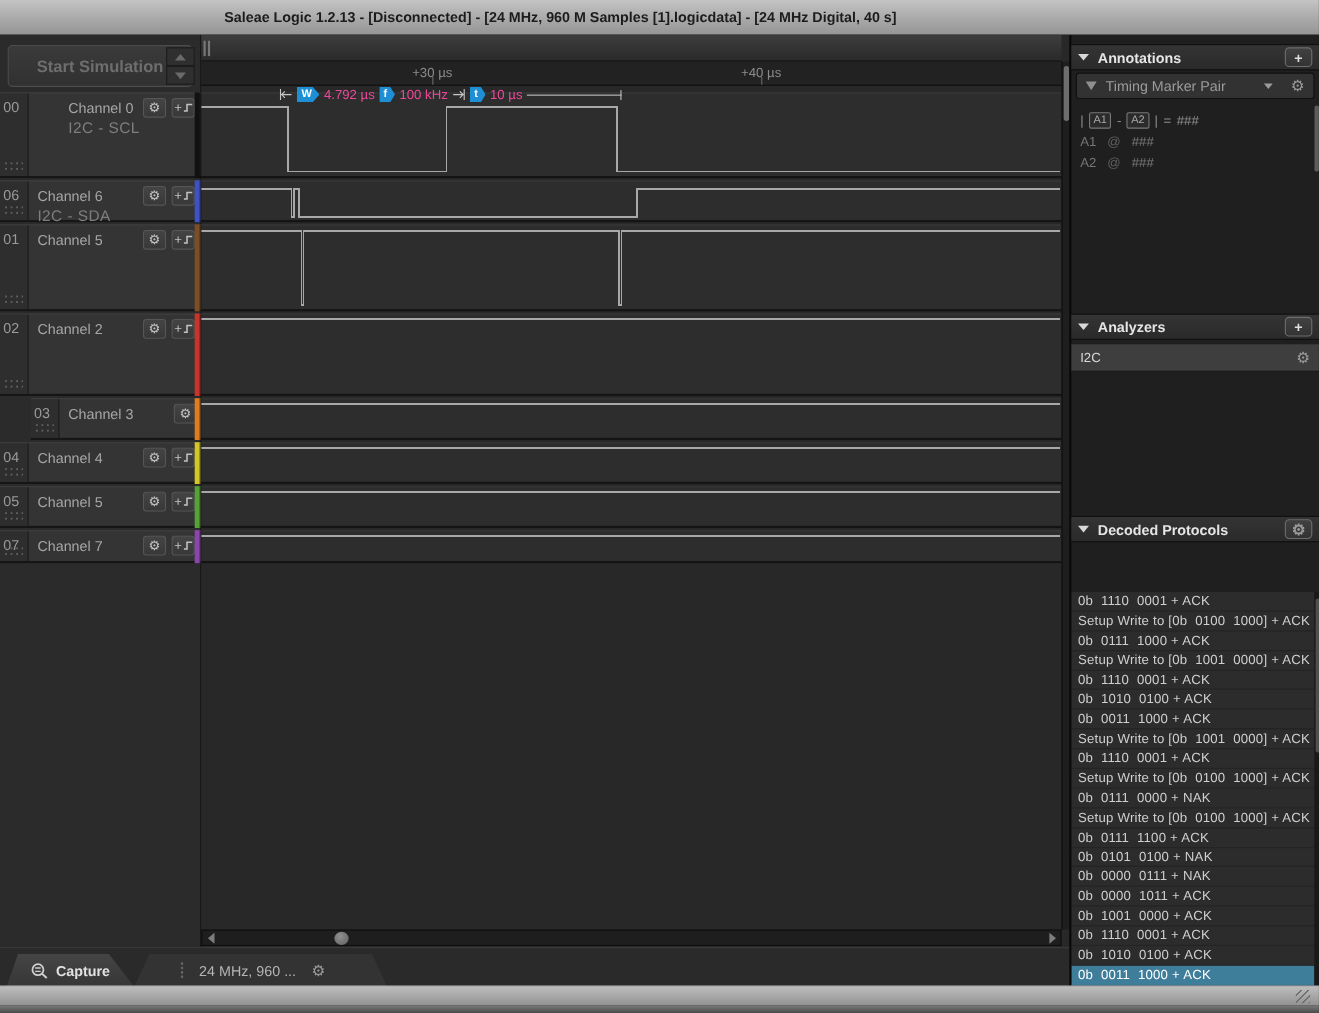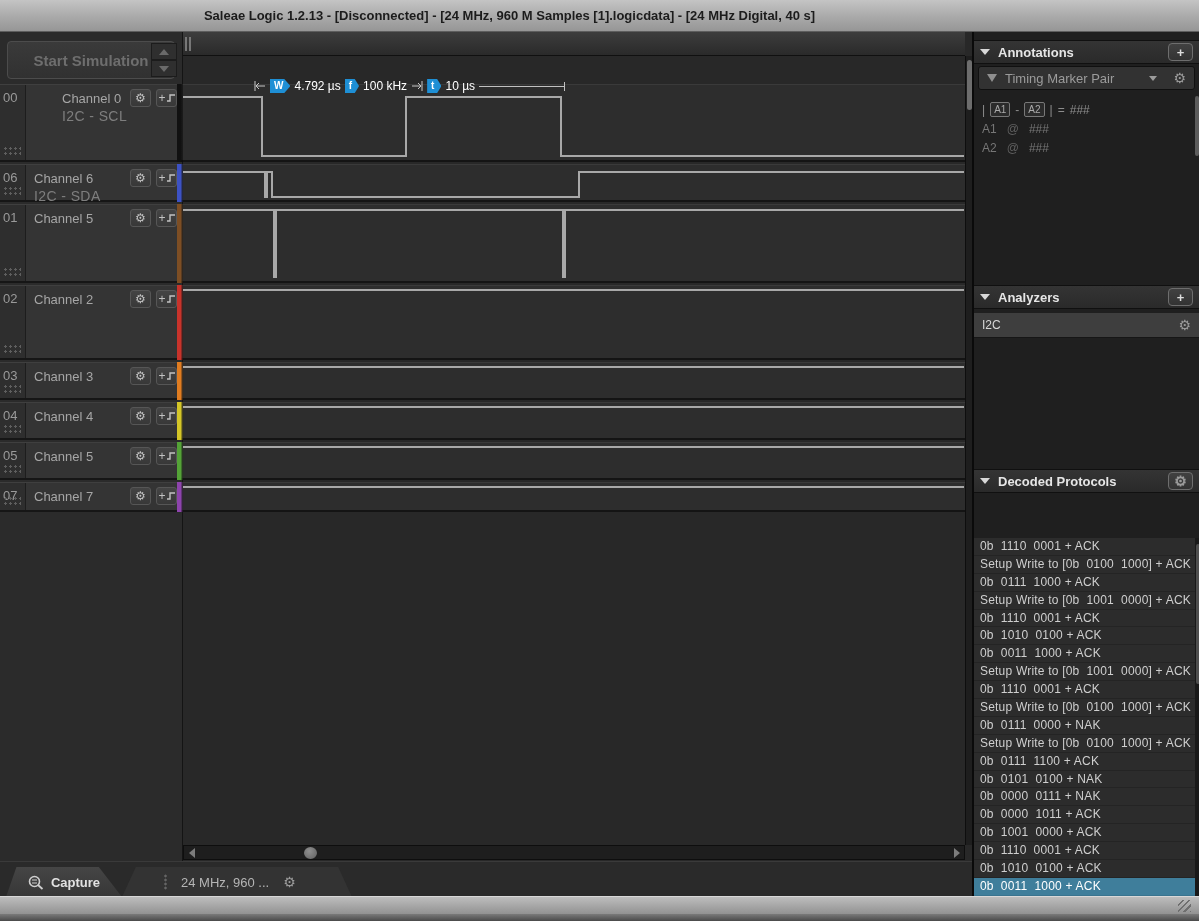--- a/index.html
+++ b/index.html
@@ -56,21 +56,21 @@
   .ruler { position:absolute; left:0; top:24px; width:782px; height:22px; background:#222; border-bottom:1px solid #101010; }
   .ruler-tick { position:absolute; top:3px; transform:translateX(-50%); color:#8b8b8b; font-size:12px; }
   .ruler-mark { position:absolute; bottom:0; width:1px; height:7px; background:#6a6a6a; }
   .wave-row { position:absolute; left:0; width:782px; background:#2d2d2d; border-top:1px solid #3a3a3a; border-bottom:2px solid #141414; }
   #wave-svg { position:absolute; left:0; top:0; z-index:4; }
 
   
   .measure { position:absolute; left:71px; top:46px; height:16px; display:flex; align-items:center; gap:4px; z-index:6; }
   .m-badge { background:#1e8fd5; color:#fff; font-size:10px; font-weight:bold; line-height:12px; padding:1px 7px 1px 4px;
     clip-path:polygon(0 0,70% 0,100% 50%,70% 100%,0 100%); }
-  .m-val { color:#ffffff; font-size:12px; white-space:nowrap; }
+  .m-val { color:#ec4899; font-size:12px; white-space:nowrap; }
   .m-line { width:86px; height:1px; background:#c0c0c0; position:relative; }
   .m-line::after { content:""; position:absolute; right:0; top:-4px; width:1px; height:9px; background:#c0c0c0; }
 
   
   .hscroll { position:absolute; left:0; top:813px; width:782px; height:15px; background:#1e1e1e; border:1px solid #0e0e0e; }
   .hs-arrow { position:absolute; top:1px; width:13px; height:11px; display:flex; align-items:center; justify-content:center; }
   .hs-thumb { position:absolute; left:120px; top:0.5px; width:13px; height:12px; border-radius:50%;
     background:radial-gradient(circle at 40% 35%, #909090, #5f5f5f); }
   .tri-l { width:0; height:0; border-top:5px solid transparent; border-bottom:5px solid transparent; border-right:6px solid #7d7d7d; }
   .tri-r { width:0; height:0; border-top:5px solid transparent; border-bottom:5px solid transparent; border-left:6px solid #7d7d7d; }
@@ -199,21 +199,21 @@
           <div class="ch-body">
             <div class="ch-label">Channel 2</div>
             <div class="ch-btns">
               <div class="mini-btn">⚙</div>
               <div class="mini-btn">+<svg width="8" height="10" style="margin-left:1px">
                   <path d="M0,8 H3 V2 H8" stroke="#c2c2c2" stroke-width="1.4" fill="none"></path>
                 </svg></div>
             </div>
           </div>
         </div>
-        <div class="ch-row" style="top: 330px; height: 38px;">
+        <div class="ch-row" style="top: 330px; height: 38px; margin-left: 28px;">
           <div class="ch-num-col">
             <div class="ch-num">03</div>
             <div class="ch-grip"></div>
           </div>
           <div class="ch-body">
             <div class="ch-label">Channel 3</div>
             <div class="ch-btns">
               <div class="mini-btn">⚙</div>
               <div class="mini-btn">+<svg width="8" height="10" style="margin-left:1px">
                   <path d="M0,8 H3 V2 H8" stroke="#c2c2c2" stroke-width="1.4" fill="none"></path>
@@ -266,20 +266,28 @@
             </div>
           </div>
         </div>
       </div>
   </div>
 
   <div class="wavearea">
     <div class="overview-bar">
       <div class="overview-grip"></div>
     </div>
+    <div class="ruler">
+        <div id="ruler-ticks">
+          <div class="ruler-tick" style="left: 210px;">+30 µs</div>
+          <div class="ruler-mark" style="left: 210px;"></div>
+          <div class="ruler-tick" style="left: 509px;">+40 µs</div>
+          <div class="ruler-mark" style="left: 509px;"></div>
+        </div>
+      </div>
     <div id="wave-rows">
         <div class="wave-row" style="top: 52px; height: 78px;"></div>
         <div class="wave-row" style="top: 132px; height: 38px;"></div>
         <div class="wave-row" style="top: 172px; height: 79px;"></div>
         <div class="wave-row" style="top: 253px; height: 75px;"></div>
         <div class="wave-row" style="top: 330px; height: 38px;"></div>
         <div class="wave-row" style="top: 370px; height: 38px;"></div>
         <div class="wave-row" style="top: 410px; height: 38px;"></div>
         <div class="wave-row" style="top: 450px; height: 30px;"></div>
       </div>

